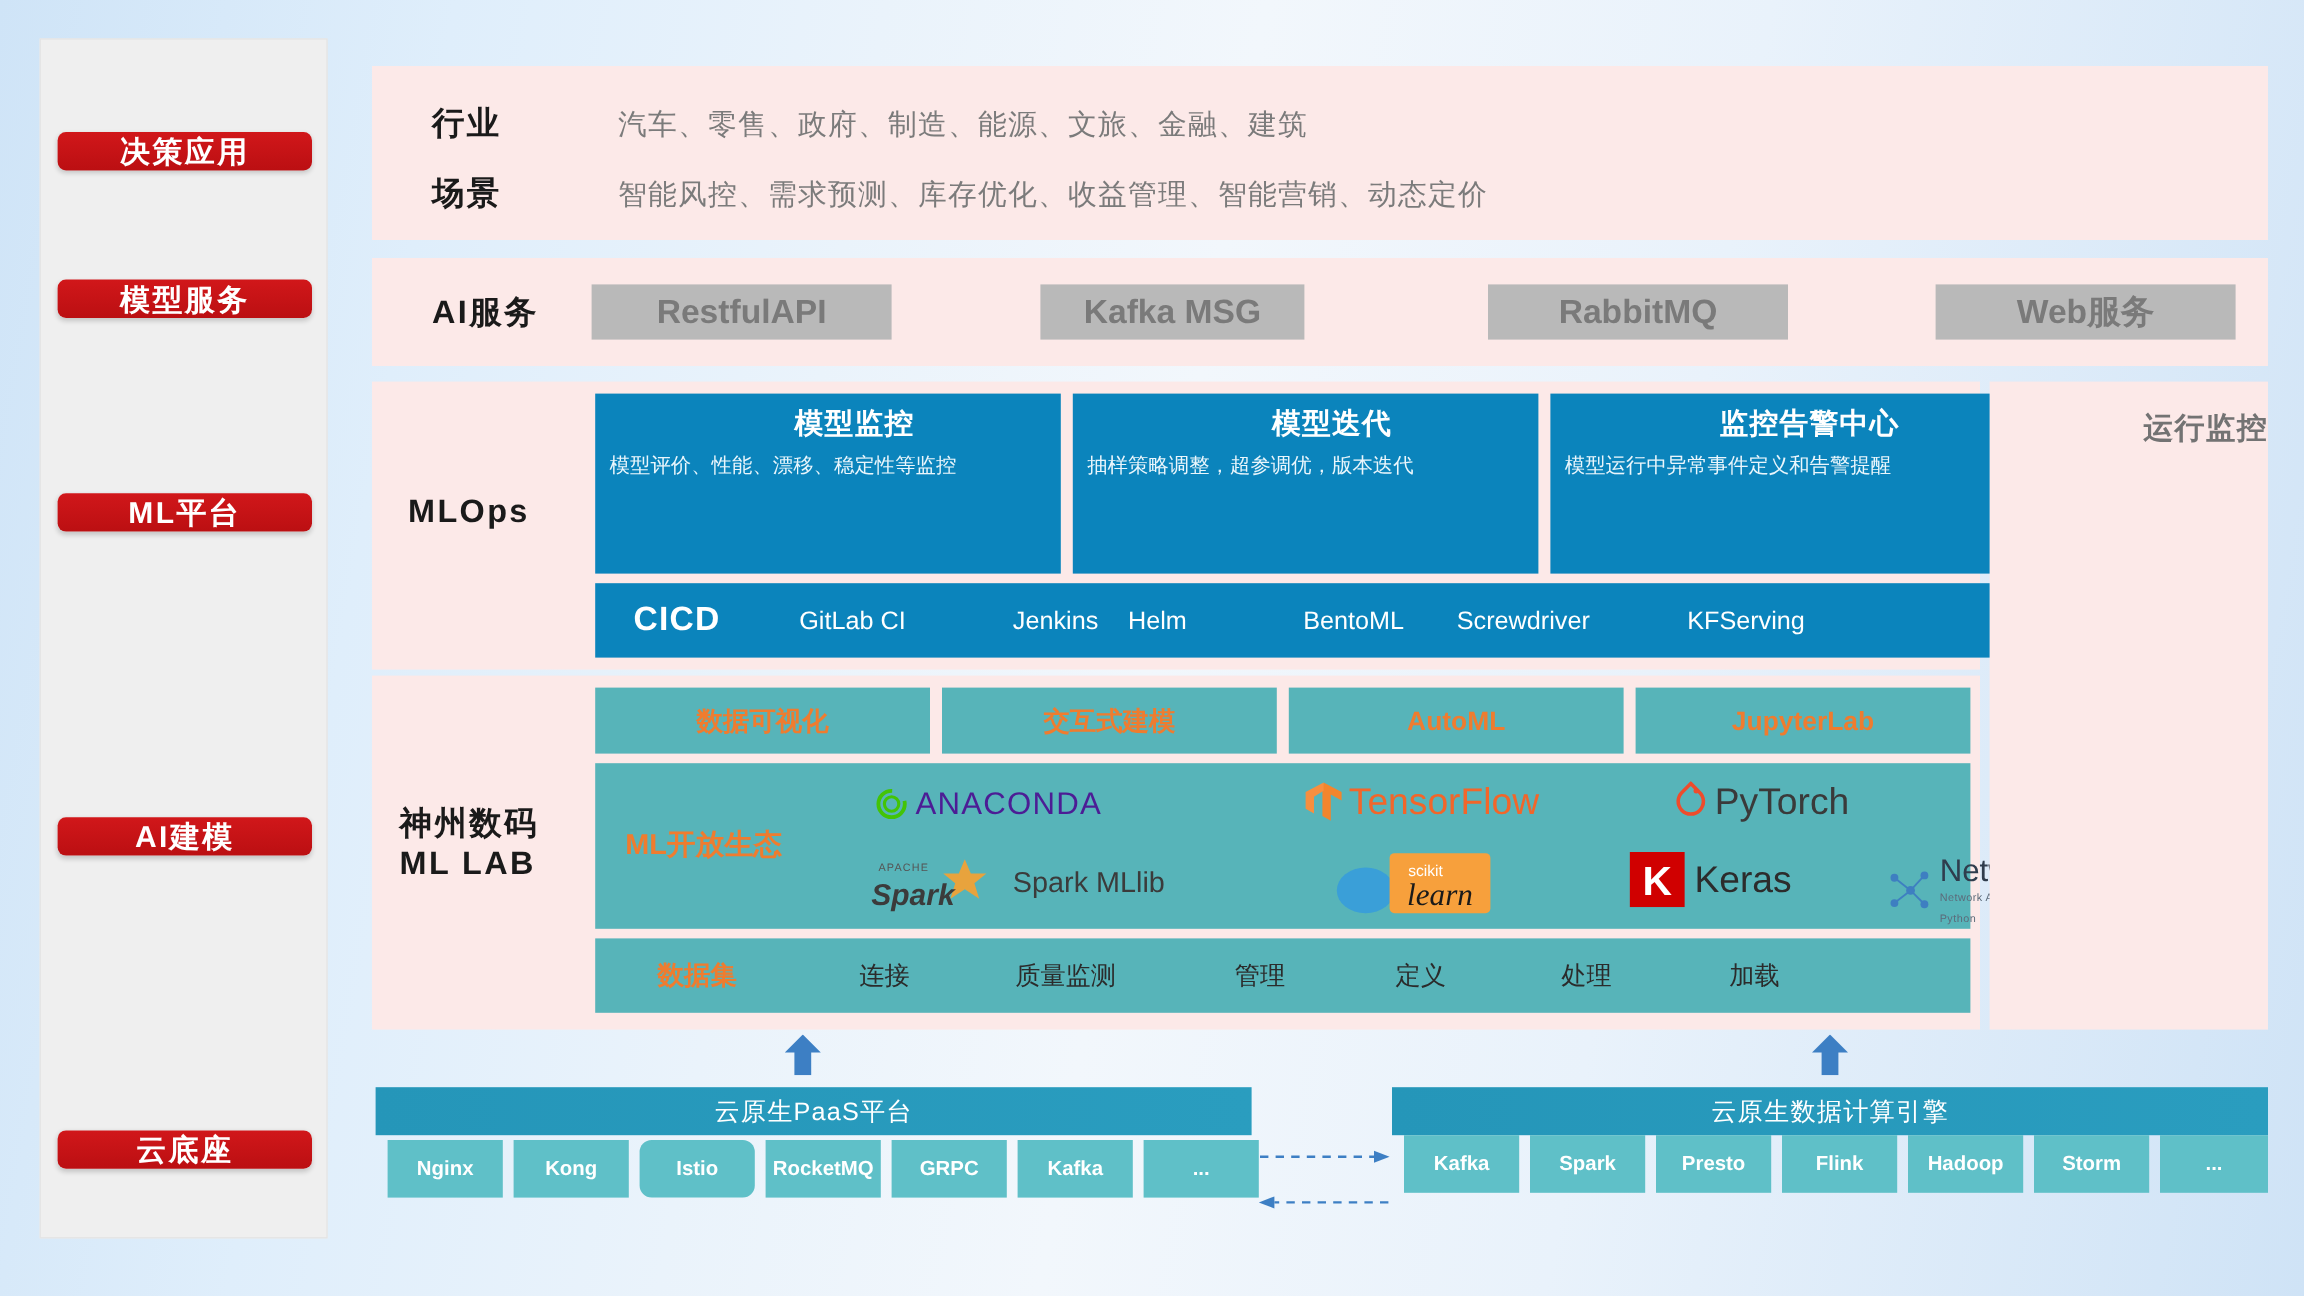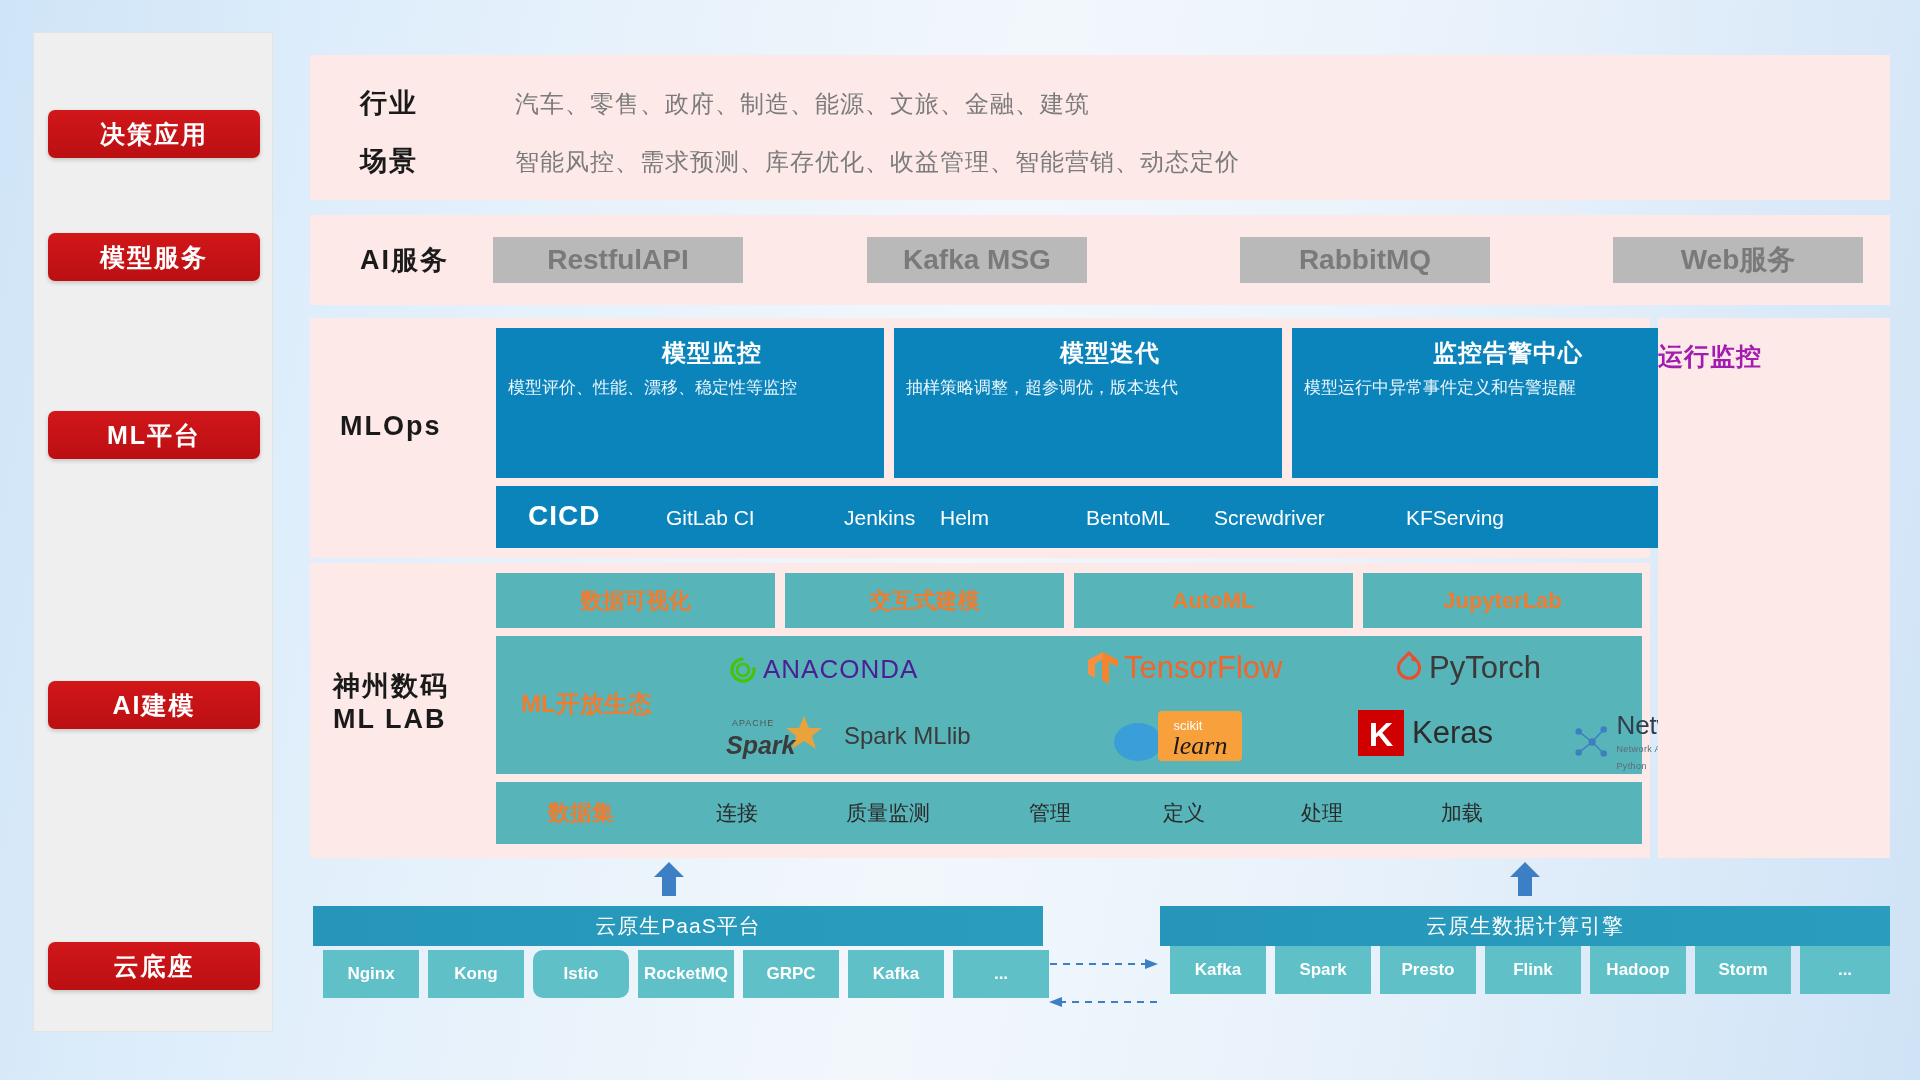--- a/index.html
+++ b/index.html
@@ -7,21 +7,21 @@
   body{
     font-family:"Liberation Sans", sans-serif;
     background:linear-gradient(100deg,#cfe4f7 0%,#dfeefb 18%,#eaf3fb 35%,#f2f7fc 50%,#e9f2fb 70%,#cfe3f6 100%);
     position:relative; overflow:hidden;
   }
   #stage{ position:absolute; left:0; top:0; width:1920px; height:1080px; }
 
   
   .rail{ position:absolute; left:33px; top:32px; width:240px; height:1000px;
          background:#efefef; border:1px solid #e3e3e3; }
-  .stage-chip{ position:absolute; left:48px; width:212px; height:48px;
+  .stage-chip{ position:absolute; left:48px; width:212px; height:32px;
          background:linear-gradient(180deg,#d1171a 0%,#bb0f12 100%);
          border-radius:7px; color:#fff; display:flex; align-items:center; justify-content:center;
          font-size:25px; font-weight:bold; letter-spacing:2px;
          box-shadow:0 2px 4px rgba(0,0,0,.18); }
 
   
   .panel{ position:absolute; background:#fce9e8; }
 
   .rowlabel{ font-size:27px; font-weight:bold; color:#1a1a1a; letter-spacing:2px; }
   .rowtext{ font-size:24px; color:#7b7b7b; letter-spacing:1px; white-space:nowrap; }
@@ -39,21 +39,21 @@
 
   .teal{ background:#57b4b9; }
   .teal-chip{ color:#ef7c2f; font-weight:bold; font-size:22px;
               display:flex; align-items:center; justify-content:center; height:100%; }
 
   .ds-row{ position:absolute; background:#57b4b9; display:flex; align-items:center; }
   .ds-row .k{ color:#ef7c2f; font-weight:bold; font-size:22px; }
   .ds-row .v{ color:#2b2b2b; font-size:21px; }
 
   
-  .mon-title{ font-size:25px; font-weight:bold; color:#a21caf; text-align:left; letter-spacing:1px;}
+  .mon-title{ font-size:25px; font-weight:bold; color:#737373; text-align:right; letter-spacing:1px;}
 
   
   .cloud-bar{ position:absolute; height:40px; background:linear-gradient(90deg,#2596b9,#2a9dbf);
               color:#fff; font-size:21px; display:flex; align-items:center; justify-content:center; letter-spacing:1px;}
   .tech{ position:absolute; height:48px; background:#5fc0c8; color:#fff; font-size:17px; font-weight:bold;
          display:flex; align-items:center; justify-content:center; text-align:center; line-height:1.1; padding:0 3px;}
   .arrow-up{ position:absolute; width:34px; height:34px; }
   .lg{ position:absolute; display:flex; align-items:center; }
   .lg-txt{ font-size:26px; }
 </style>

